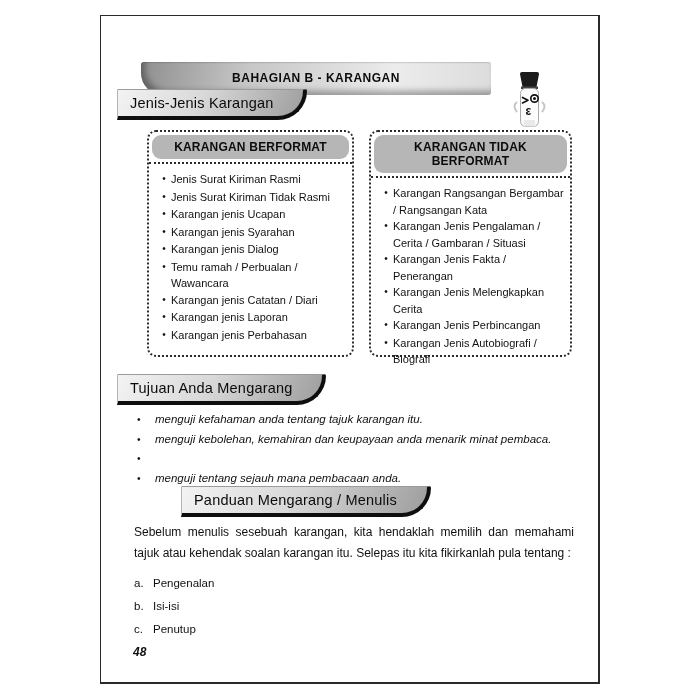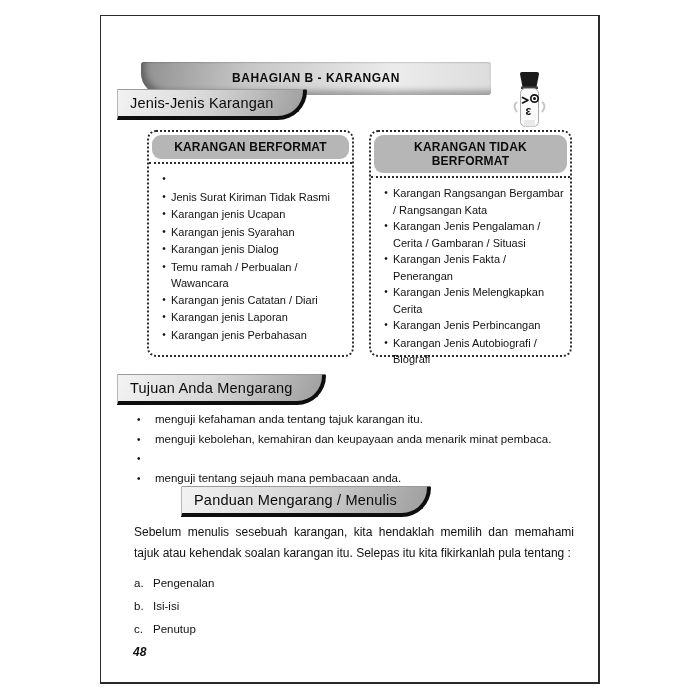--- a/index.html
+++ b/index.html
@@ -33,21 +33,21 @@
   .box-head-wrap{border-bottom:2px dotted #2c2c2c;padding:3px;}
   .box-header{background:#b6b6b6;border-radius:9px;text-align:center;font-weight:bold;
       font-size:12px;letter-spacing:.2px;padding:5px 5px;color:#0c0c0c;}
   .box-list{padding:7px 4px 0 8px;}
   .box-item{display:flex;font-size:11px;line-height:16.5px;}
   .box-item .marker{flex:0 0 14px;text-align:center;}
   .box-item .marker::before{content:"•";font-size:10px;position:relative;top:-1px;}
 
   
   .tujuan-list{position:absolute;left:33px;top:394px;width:450px;}
-  .t-row{display:flex;font-size:11.5px;line-height:19.5px;}
+  .t-row{display:flex;font-size:11.5px;line-height:19.5px;font-style:italic;}
   .t-row .marker{flex:0 0 18px;text-align:left;padding-left:3px;}
   .t-row .marker::before{content:"•";font-size:10px;}
 
   
   .para{position:absolute;left:33px;top:506px;width:440px;margin:0;font-size:12px;
       line-height:21px;text-align:justify;}
   .abc{position:absolute;left:33px;top:556px;}
   .abc-row{display:flex;font-size:11.5px;line-height:23px;}
   .abc-prefix{flex:0 0 19px;}
 
@@ -83,20 +83,21 @@
   <div class="banner banner-jenis">Jenis-Jenis Karangan</div>
 
   <div class="box box-left">
     <div class="box-head-wrap">
       <div class="box-header">KARANGAN BERFORMAT</div>
     </div>
     <div class="box-list">
 
         <div class="box-item">
           <span class="marker"></span>
+          <span>Jenis Surat Kiriman Rasmi</span>
         </div>
 
         <div class="box-item">
           <span class="marker"></span>
           <span>Jenis Surat Kiriman Tidak Rasmi</span>
         </div>
 
         <div class="box-item">
           <span class="marker"></span>
           <span>Karangan jenis Ucapan</span>

